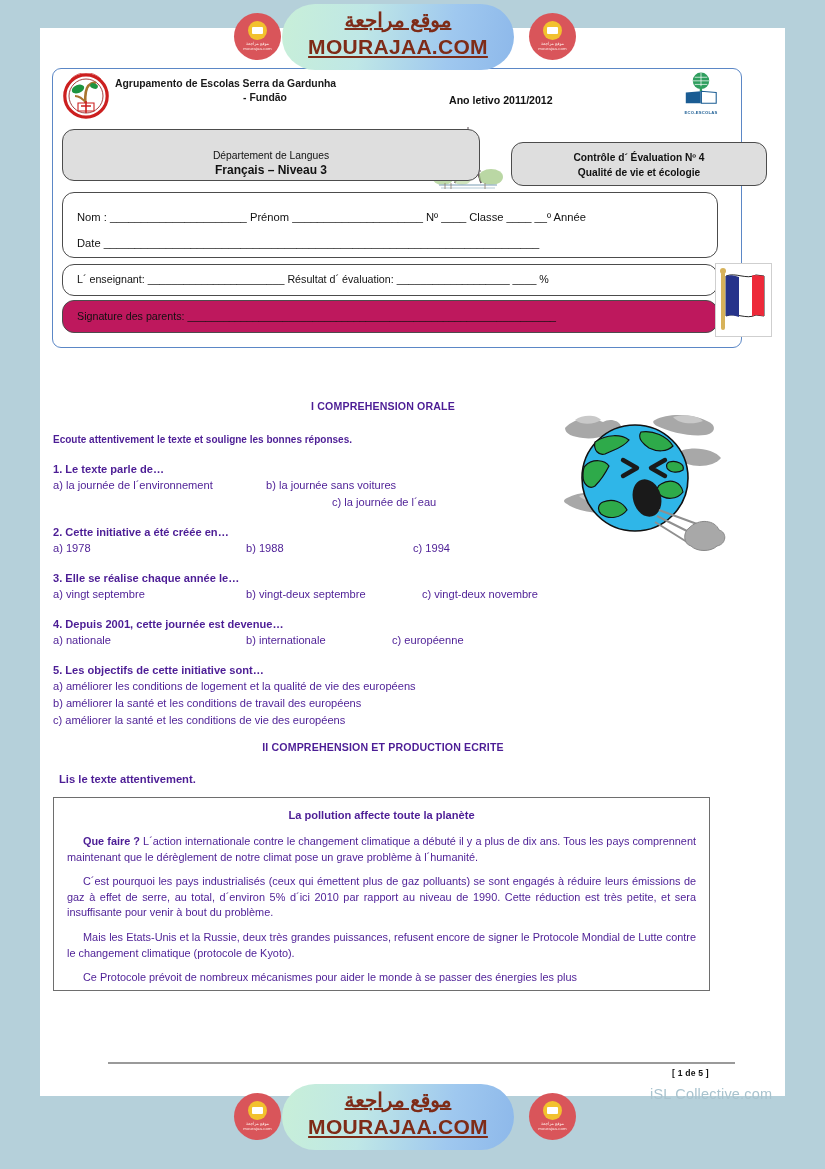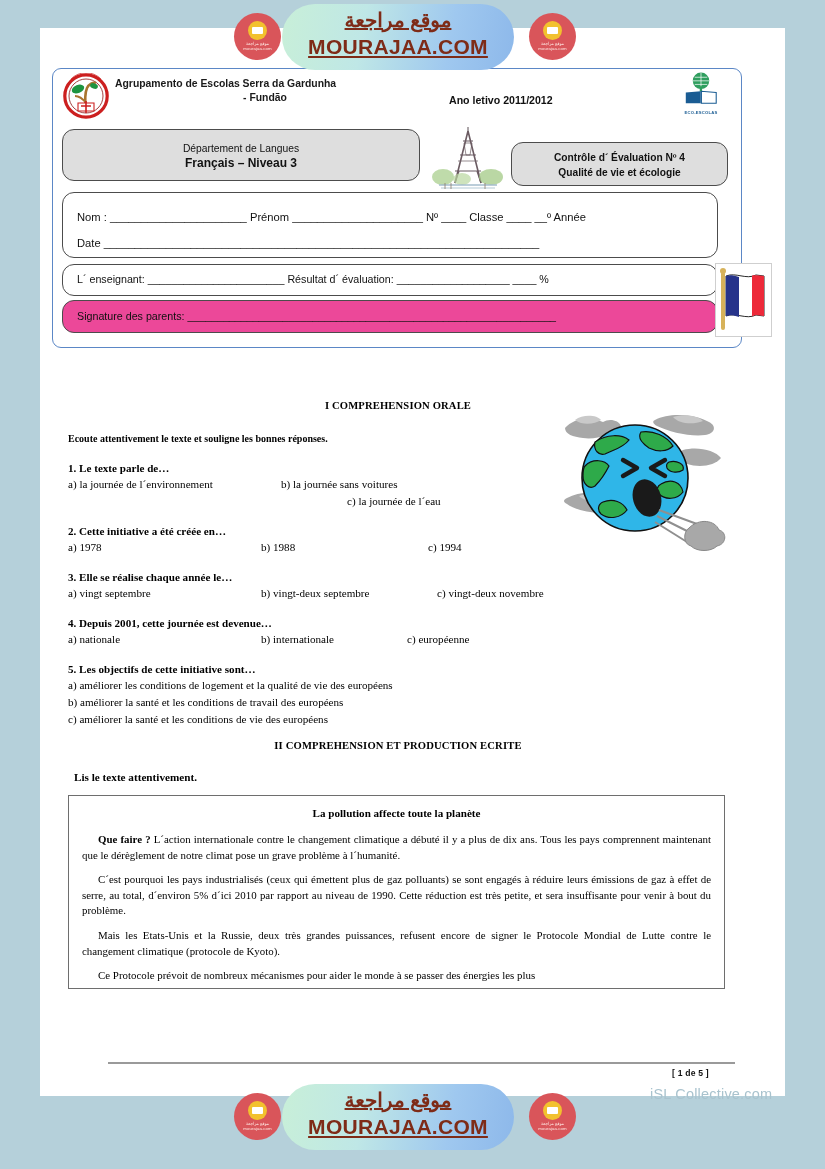--- a/index.html
+++ b/index.html
@@ -174,30 +174,30 @@
     position: absolute;
     border: 1.2px solid #4c4c4c;
     border-radius: 12px;
     background: #dedede;
     box-sizing: border-box;
     text-align: center;
   }
   .box-dept {
     left: 9px;
     top: 60px;
-    width: 358px;
+    width: 418px;
     height: 52px;
-    padding-top: 11px;
+    padding-top: 18px;
   }
   .box-dept .r1 { font-size: 10.3px; color: #111; line-height: 15px; }
   .box-dept .r2 { font-size: 12px; font-weight: bold; color: #111; line-height: 15px; }
   .box-ctrl {
     left: 458px;
     top: 73px;
-    width: 217px;
+    width: 256px;
     height: 44px;
     padding-top: 7px;
   }
   .box-ctrl .r1,
   .box-ctrl .r2 { font-size: 10.2px; font-weight: bold; color: #111; line-height: 15px; }
 
   .box-name {
     left: 9px;
     top: 123px;
     width: 656px;
@@ -219,42 +219,41 @@
   }
   .box-teacher .row { font-size: 10.7px; color: #111; white-space: nowrap; }
 
   .box-sign {
     left: 9px;
     top: 231px;
     width: 656px;
     height: 33px;
     text-align: left;
     padding: 9px 0 0 14px;
-    background: #ec4899;
+    background: #be185d;
   }
   .box-sign .row { font-size: 10.7px; color: #111; white-space: nowrap; }
 
   .fr-flag {
     position: absolute;
     left: 662px;
     top: 194px;
     width: 55px;
     height: 72px;
     background: #fff;
     border: 1px solid #cfcfcf;
   }
 
   
   .content {
     position: absolute;
-    left: 68px;
+    left: 53px;
     top: 400px;
     width: 690px;
-    color: #000000;
-    font-family: Liberation Serif, serif;
+    color: #4c1d95;
   }
   .sec-title {
     text-align: center;
     font-size: 10.6px;
     font-weight: bold;
     letter-spacing: 0.15px;
     margin: 0 0 22px 0;
     width: 660px;
   }
   .sec-title.sec2 {

